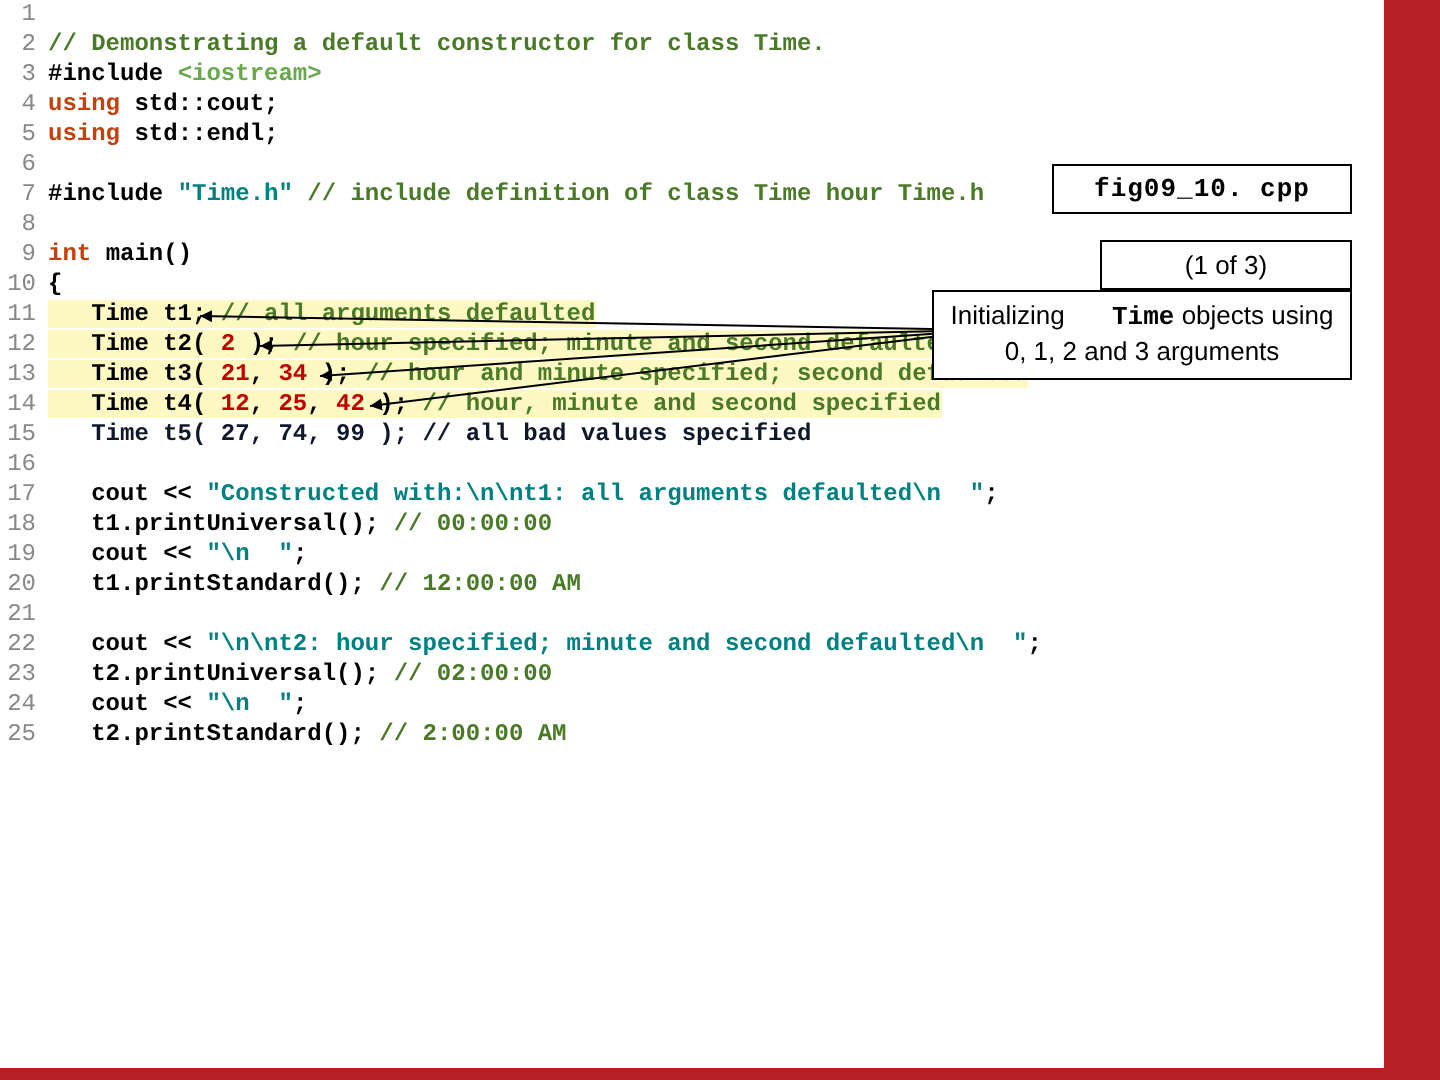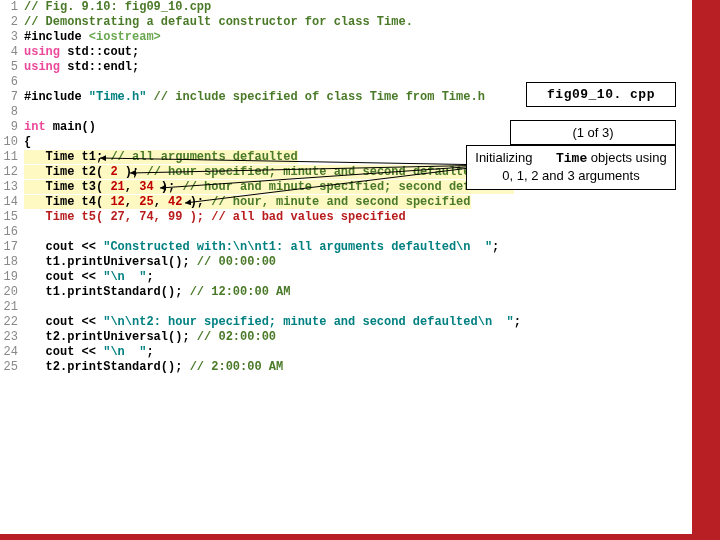--- a/index.html
+++ b/index.html
@@ -30,61 +30,60 @@
     text-align: right;
     color: #888;
     padding-right: 6px;
     user-select: none;
     font-weight: normal;
   }
   .code {
     white-space: pre;
     color: #000;
   }
-  .kw   { color: #ec4899; font-weight: bold; }    
+  .kw   { color: #c2410c; font-weight: bold; }    
   .pp   { color: #000000; font-weight: bold; }    
   .inc  { color: #6aa84f; margin-top: 12px; }                       
   .str  { color: #008080; }                       
   .cmt  { color: #4a7a28; }                       
   .num  { color: #c00000; }                       
   .hl   { background: #fef9c3; }                  
-  .red  { color: #b91c1c; font-weight: bold; }    
+  .red  { color: #0f172a; font-weight: bold; }    
   .bold { font-weight: bold; }
 
   .filebox, .pagebox, .annobox {
     position: absolute;
     background: #fff;
     border: 1px solid #000;
     font-size: 13px;
     text-align: center;
     padding: 4px 6px;
     z-index: 5;
   }
   .filebox { top: 82px; right: 16px; width: 150px; font-family: "Courier New", monospace; font-weight: bold; letter-spacing: 0.5px;}
-  .pagebox { top: 120px; right: 16px; width: 166px; }
+  .pagebox { top: 120px; right: 16px; width: 126px; }
   .annobox { top: 145px; right: 16px; width: 210px; line-height: 1.3; }
   .annobox .tt { font-family: "Courier New", monospace; font-weight: bold; margin-left: 20px; }
 
   svg.arrows {
     position: absolute;
     top: 0; left: 0;
     width: 720px; height: 540px;
     pointer-events: none;
     z-index: 4;
   }
 </style>
 </head>
 <body>
 
 <div class="slide">
 
   <div class="code-area">
     <div class="code-row">
         <span class="gutter">1</span>
-        <span class="code"><span class="cmt bold">// Fig. 9.10: fig09_10.cpp</span></span>
       </div>
     <div class="code-row">
         <span class="gutter">2</span>
         <span class="code"><span class="cmt bold">// Demonstrating a default constructor for class Time.</span></span>
       </div>
     <div class="code-row">
         <span class="gutter">3</span>
         <span class="code bold"><span class="pp">#include </span><span class="inc">&lt;iostream&gt;</span></span>
       </div>
     <div class="code-row">
@@ -94,21 +93,21 @@
     <div class="code-row">
         <span class="gutter">5</span>
         <span class="code bold"><span class="kw">using </span><span>std::endl;</span></span>
       </div>
     <div class="code-row">
         <span class="gutter">6</span>
         <span class="code">&nbsp;</span>
       </div>
     <div class="code-row">
         <span class="gutter">7</span>
-        <span class="code bold"><span class="pp">#include </span><span class="str">"Time.h"</span><span class="cmt"> // include specified of class Time from Time.h</span></span>
+        <span class="code bold"><span class="pp">#include </span><span class="str">"Time.h"</span><span class="cmt"> // include definition of class Time hour Time.h</span></span>
       </div>
     <div class="code-row">
         <span class="gutter">8</span>
         <span class="code">&nbsp;</span>
       </div>
     <div class="code-row">
         <span class="gutter">9</span>
         <span class="code bold"><span class="kw">int </span><span>main()</span></span>
       </div>
     <div class="code-row">

